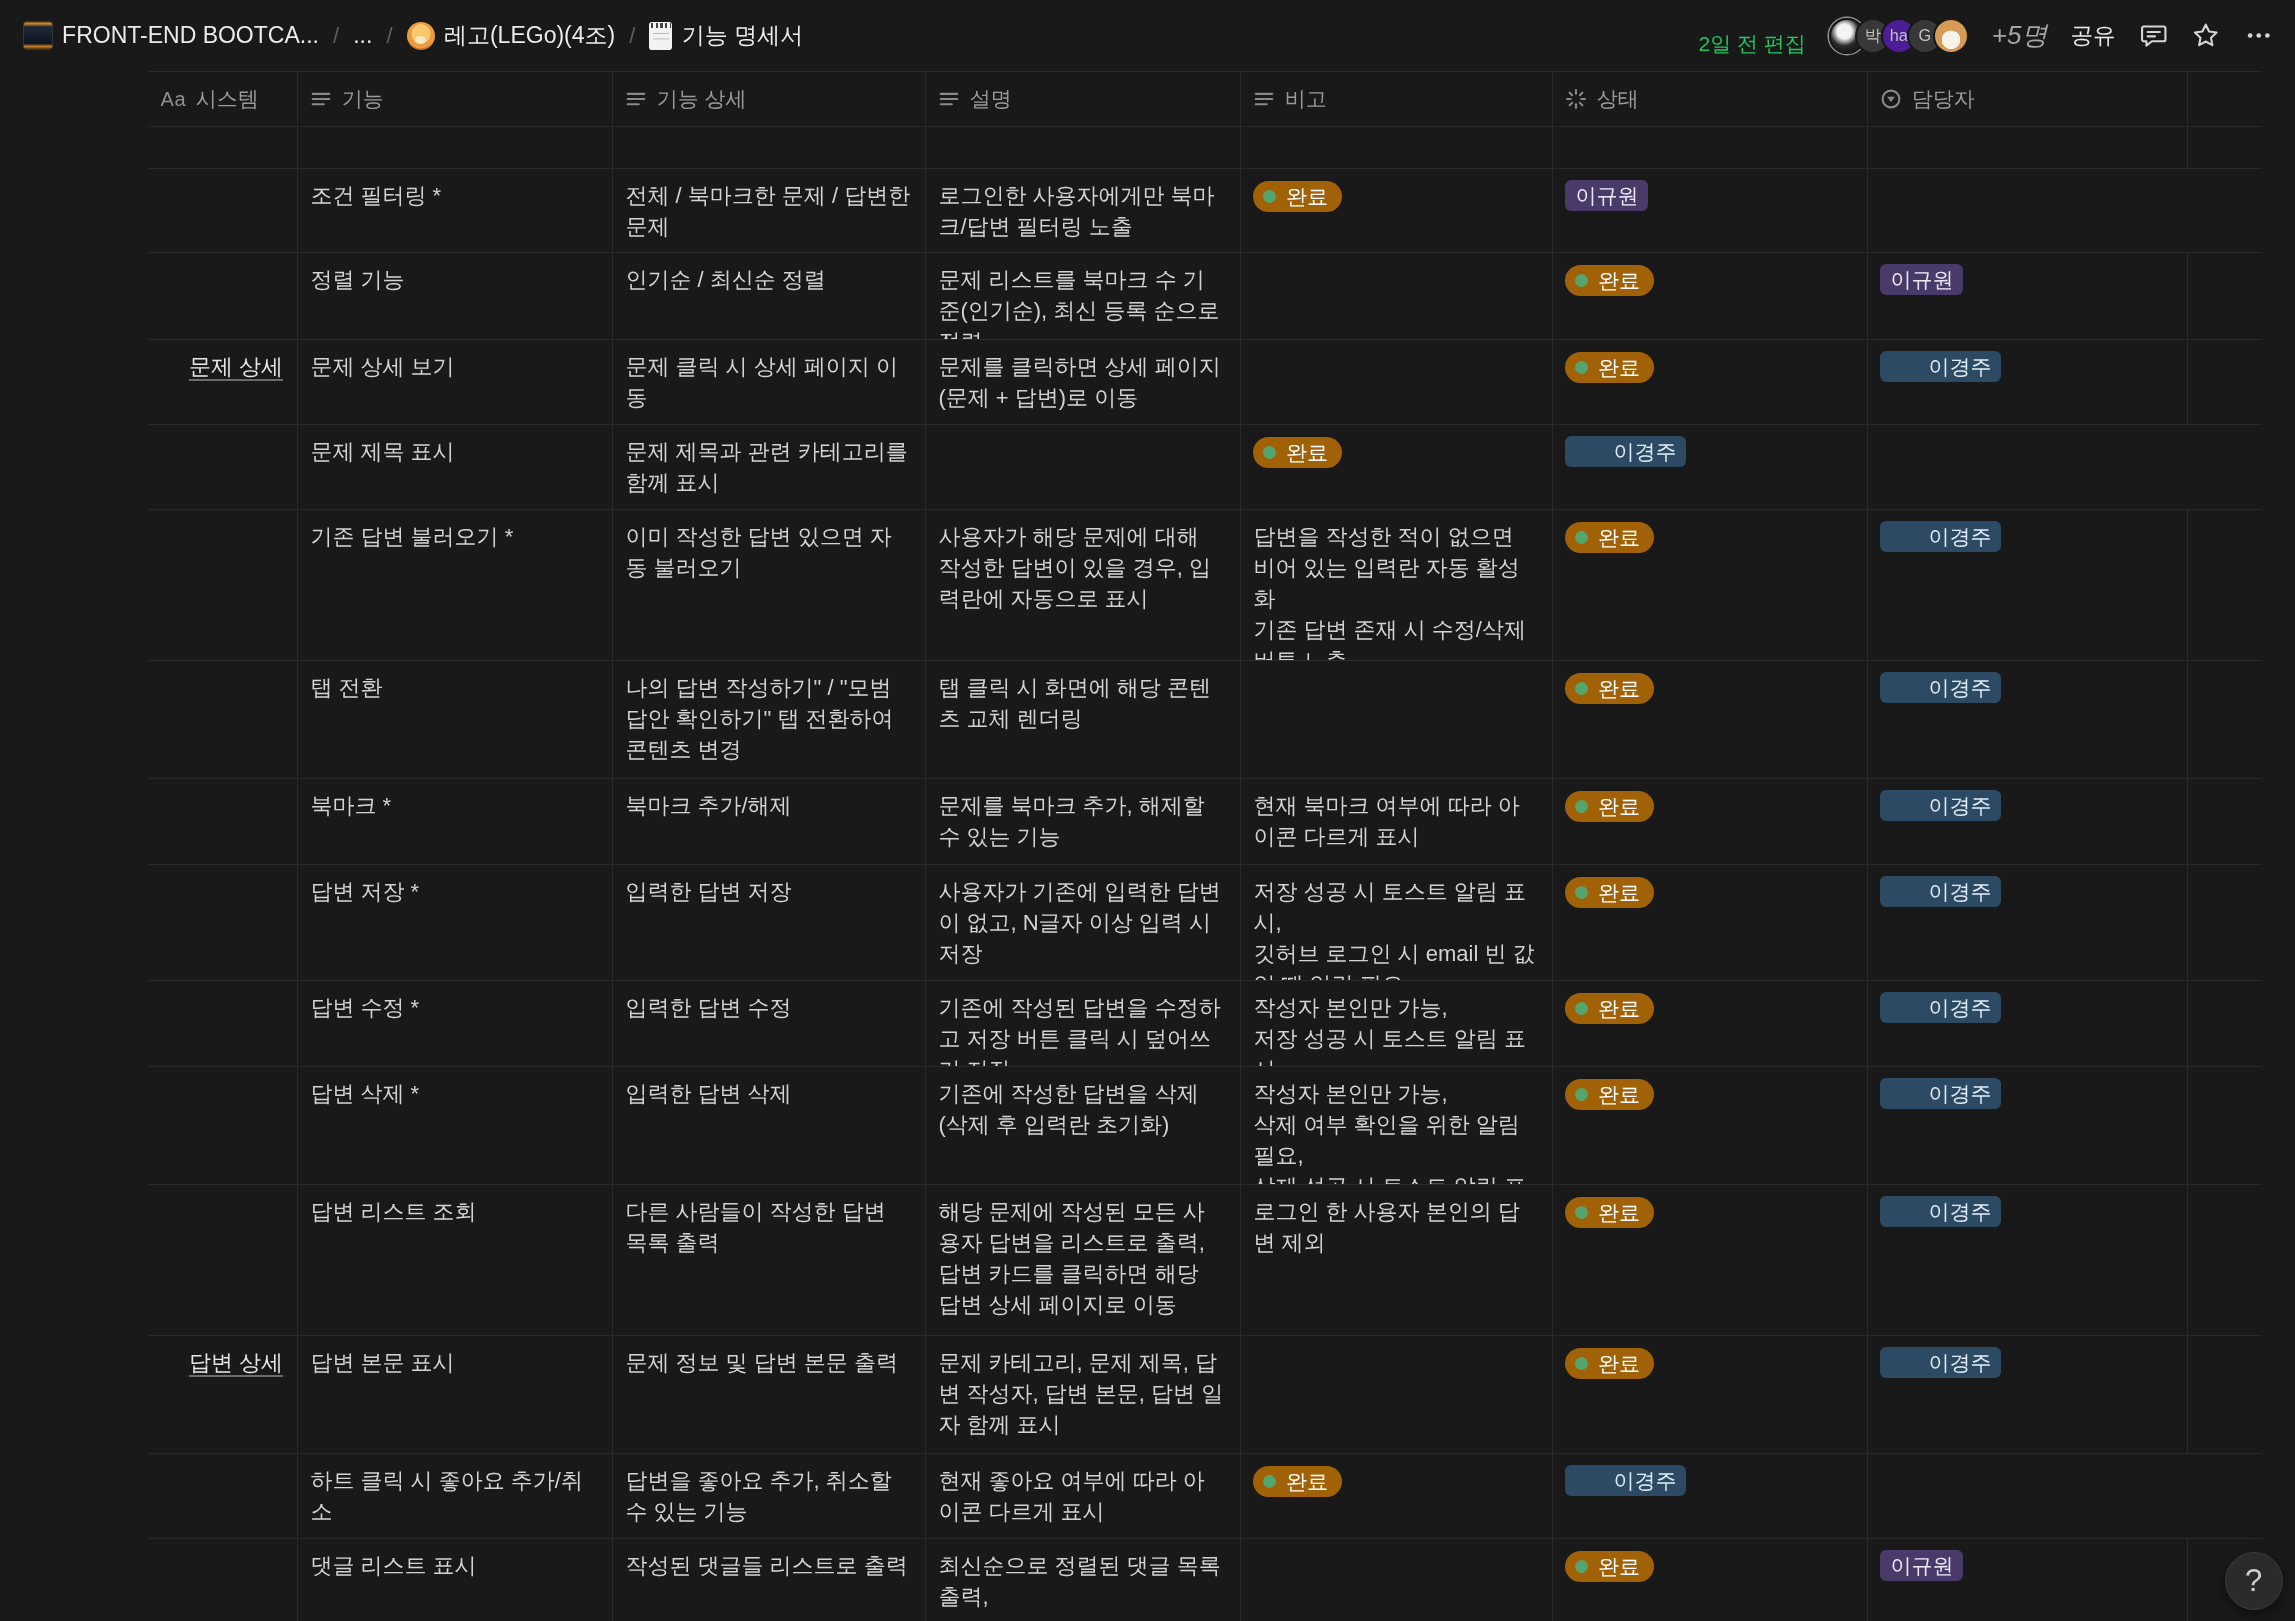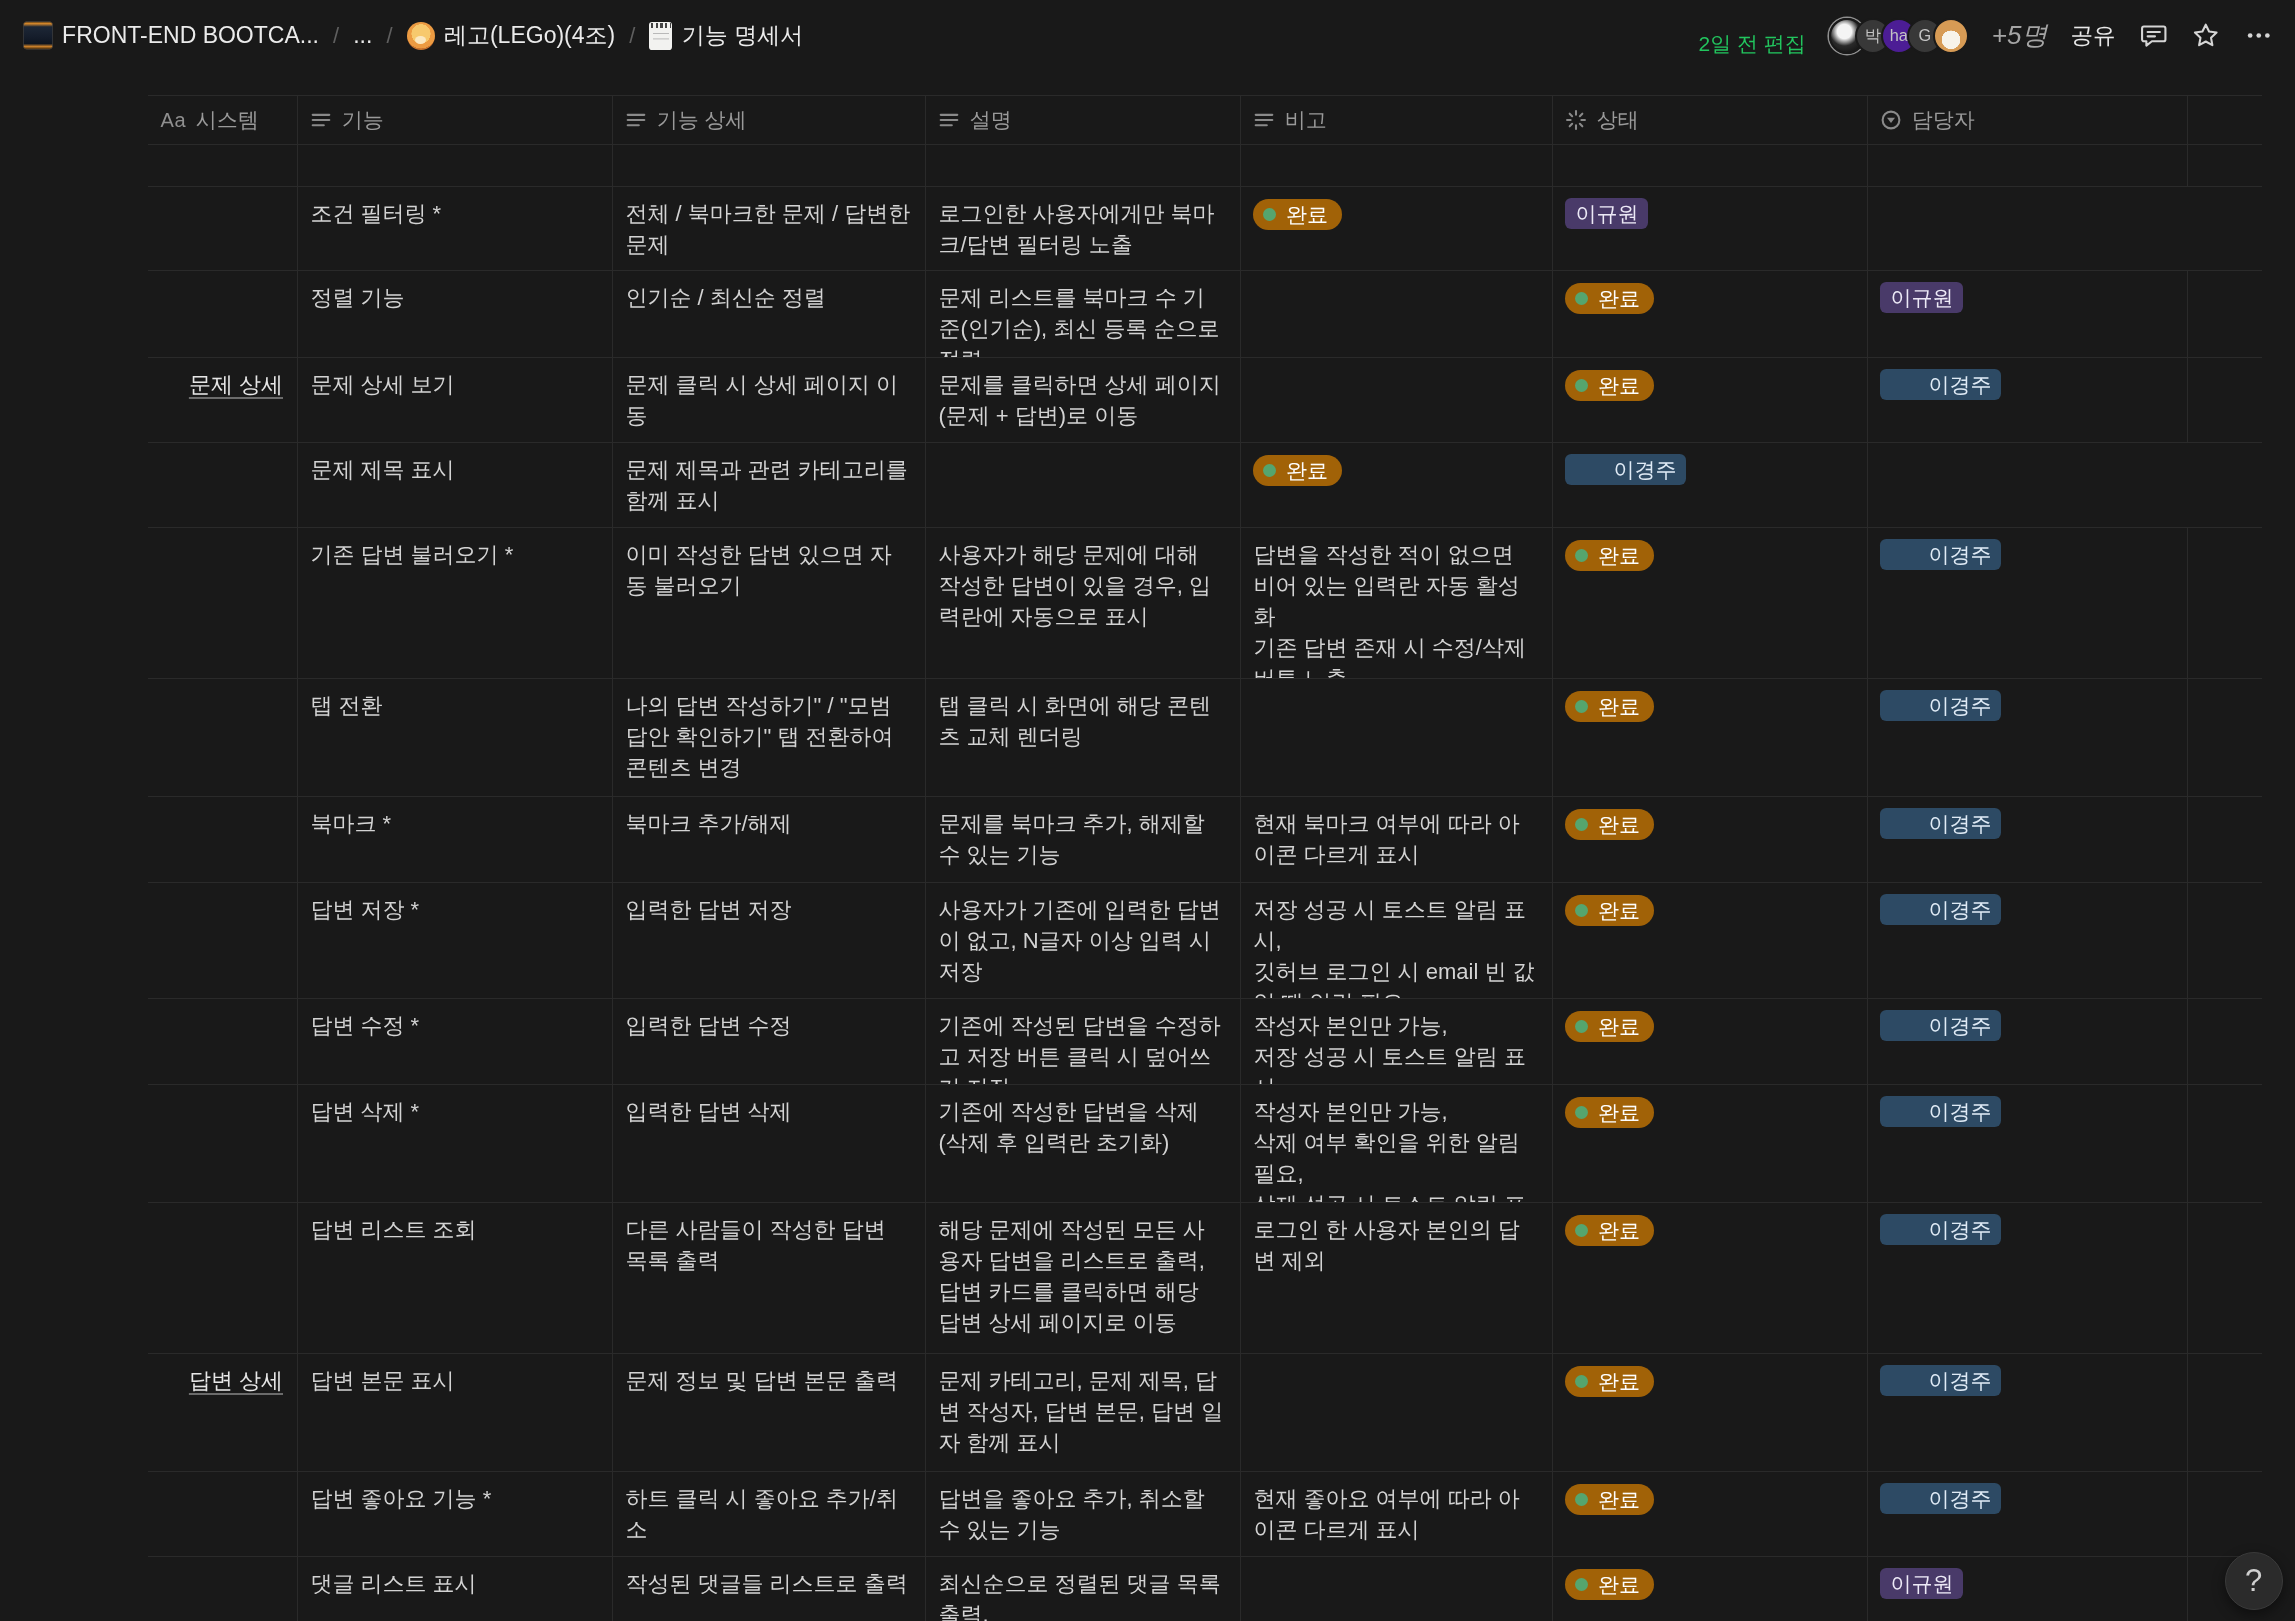--- a/index.html
+++ b/index.html
@@ -39,21 +39,21 @@
   .av-g{z-index:4;}
   .av-pak{z-index:2;}
   .av-img2{background:radial-gradient(circle at 50% 62%,#f7f3ea 0 36%,#d79b55 37% 72%,#b97a3a 100%);z-index:5;}
   .members{color:#a5a5a5;font-size:26px;font-style:italic;}
   .share{color:#e8e8e8;font-size:22.5px;cursor:pointer;}
   .tb-icon{width:29.5px;height:29.5px;display:flex;align-items:center;justify-content:center;cursor:pointer;}
   .tb-icon svg{display:block;}
   
   .cols{display:grid;grid-template-columns:150px 315px 313px 315px 312px 315px 320px 75px;
     width:2114px;margin-left:148px;box-sizing:border-box;}
-  .t-header{border-top:1.6px solid #2a2a2a;border-bottom:1.6px solid #2a2a2a;height:50px;margin-top:24px;}
+  .t-header{border-top:1.6px solid #2a2a2a;border-bottom:1.6px solid #2a2a2a;height:56px;}
   .h-cell{display:flex;align-items:center;gap:9.3px;padding-left:12.4px;color:#9a9a9a;font-size:21px;
     border-right:1.6px solid #2a2a2a;box-sizing:border-box;overflow:hidden;cursor:pointer;}
   .h-cell.last{border-right:none;}
   .h-aa{font-size:20px;color:#8f8f8f;letter-spacing:0.8px;}
   .row{border-bottom:1.6px solid #2a2a2a;box-sizing:border-box;overflow:hidden;}
   .cell{border-right:1.6px solid #2a2a2a;box-sizing:border-box;overflow:hidden;
     padding:11px 14px 6.2px 12.4px;font-size:22px;line-height:31px;color:#d3d3d3;word-break:break-all;cursor:pointer;}
   .cell.last{border-right:none;}
   .c-sys{color:#e6e6e6;text-align:right;}
   .title-link{font-weight:500;text-decoration:underline;text-decoration-color:#6b6b6b;
@@ -386,21 +386,20 @@
           <span class="status-label">완료</span>
         </span>
     </div>
     <div class="cell">
       <span class="tag tag-blue">이경주</span>
     </div>
     <div class="cell last"></div>
   </div>
     <div class="row cols" style="height: 85px;">
     <div class="cell c-sys"><span></span></div>
-    <div class="cell c-feat">답변 좋아요 기능 *</div>
     <div class="cell c-detail">하트 클릭 시 좋아요 추가/취소</div>
     <div class="cell c-desc">답변을 좋아요 추가, 취소할 수 있는 기능</div>
     <div class="cell c-note">현재 좋아요 여부에 따라 아이콘 다르게 표시</div>
     <div class="cell">
       <span class="pill">
           <span class="dot"></span>
           <span class="status-label">완료</span>
         </span>
     </div>
     <div class="cell">

